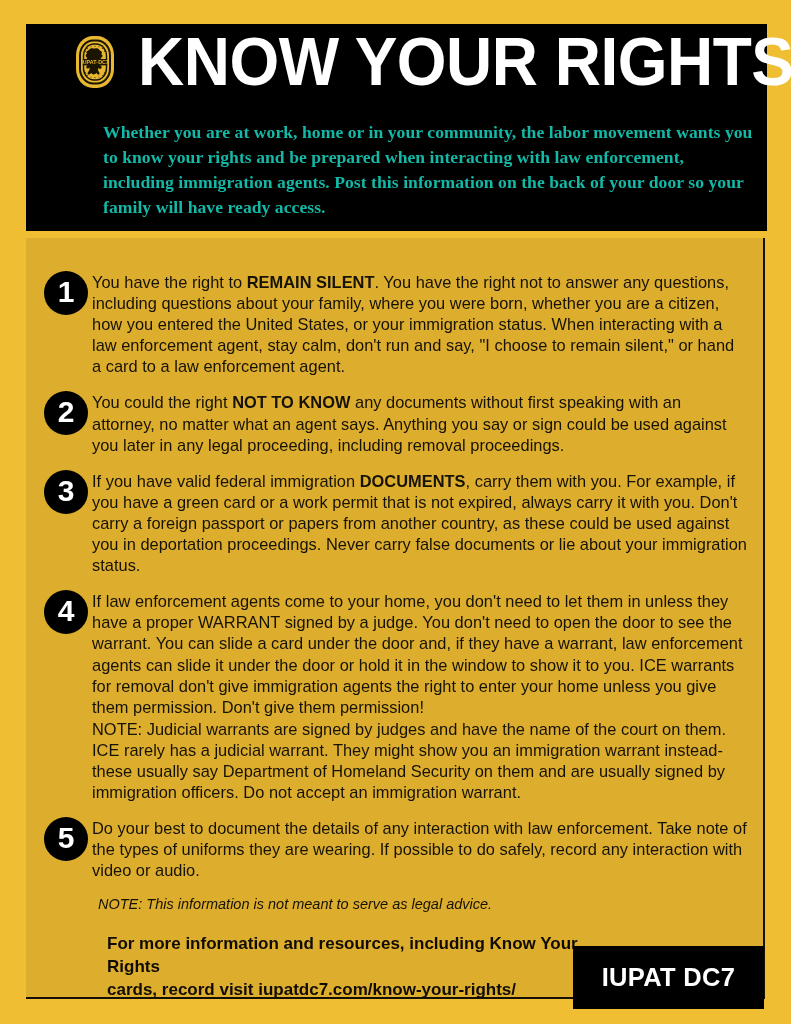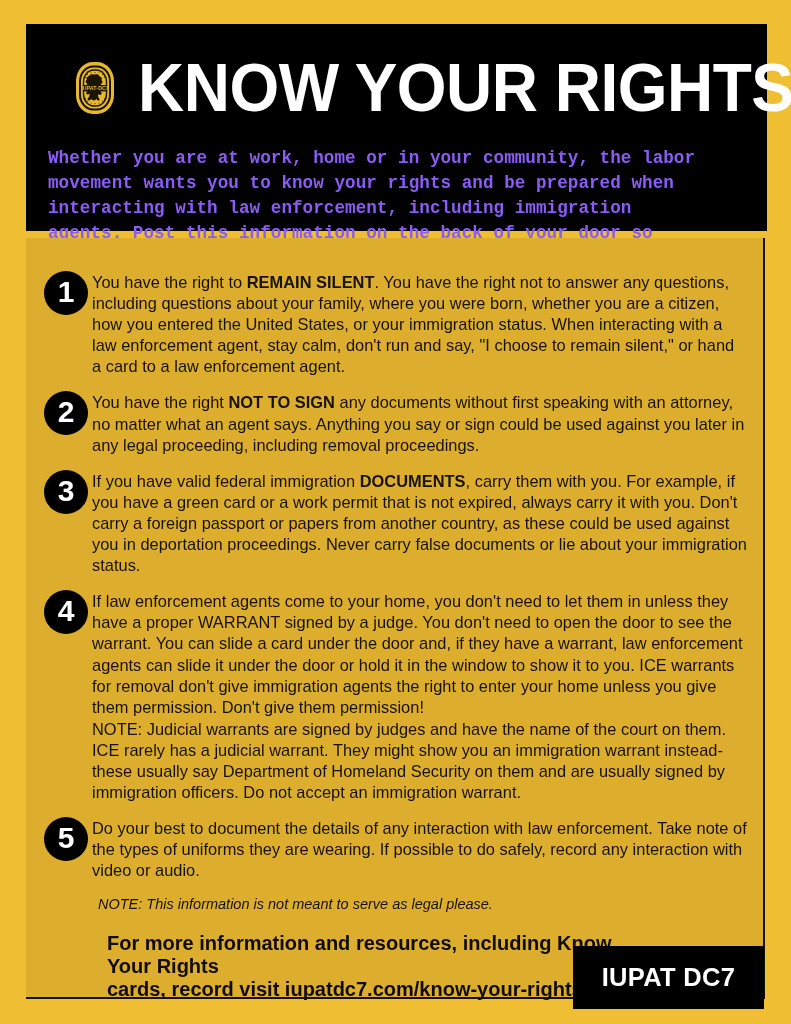--- a/index.html
+++ b/index.html
@@ -25,21 +25,21 @@
 
   
   .header {
     position: absolute;
     left: 26px;
     top: 24px;
     width: 741px;
     height: 207px;
     background: #000000;
     box-sizing: border-box;
-    padding: 26px 22px 10px 22px;
+    padding: 0 22px 10px 22px;
   }
 
   .header-top {
     display: flex;
     align-items: center;
     gap: 18px;
     height: 74px;
   }
 
   
@@ -61,23 +61,24 @@
     letter-spacing: -0.5px;
     color: #ffffff;
     transform: scaleX(0.94);
     transform-origin: left center;
     white-space: nowrap;
     margin-left: 6px;
   }
 
   .header-sub {
     margin-top: 22px;
+    margin-left: 55px;
     width: 652px;
-    color: #8b5cf6;
-    font-family: Liberation Mono, monospace;
+    color: #14b8a6;
+    font-family: Liberation Serif, serif;
     font-weight: 700;
     font-size: 17.6px;
     line-height: 25px;
     letter-spacing: 0.05px;
   }
 
   
   .content {
     position: absolute;
     left: 26px;
@@ -161,21 +162,21 @@
     height: 100px;
   }
   .footer-cta {
     position: absolute;
     left: 81px;
     top: 0;
     width: 520px;
     color: #100c04;
     font-family: "Liberation Sans Narrow", "Liberation Sans", sans-serif;
     font-weight: 700;
-    font-size: 20px;
+    font-size: 17px;
     line-height: 23px;
   }
   .footer-logo-box {
     position: absolute;
     right: -1px;
     top: 14px;
     width: 191px;
     height: 63px;
     background: #000000;
     display: flex;
@@ -247,21 +248,21 @@
           </div>
           <div class="right-body">
             <p class="right-text"><span>You have the right to </span><b>REMAIN SILENT</b><span>. You have the right not to answer any questions, including questions about your family, where you were born, whether you are a citizen, how you entered the United States, or your immigration status. When interacting with a law enforcement agent, stay calm, don't run and say, "I choose to remain silent," or hand a card to a law enforcement agent.</span></p>
           </div>
         </li>
         <li class="right-item">
           <div class="badge-col">
             <div class="badge">2</div>
           </div>
           <div class="right-body">
-            <p class="right-text"><span>You have the right </span><b>NOT TO SIGN</b><span> any documents without first speaking with an attorney, no matter what an agent says. Anything you say or sign could be used against you later in any legal proceeding, including removal proceedings.</span></p>
+            <p class="right-text"><span>You could the right </span><b>NOT TO KNOW</b><span> any documents without first speaking with an attorney, no matter what an agent says. Anything you say or sign could be used against you later in any legal proceeding, including removal proceedings.</span></p>
           </div>
         </li>
         <li class="right-item">
           <div class="badge-col">
             <div class="badge">3</div>
           </div>
           <div class="right-body">
             <p class="right-text"><span>If you have valid federal immigration </span><b>DOCUMENTS</b><span>, carry them with you. For example, if you have a green card or a work permit that is not expired, always carry it with you. Don't carry a foreign passport or papers from another country, as these could be used against you in deportation proceedings. Never carry false documents or lie about your immigration status.</span></p>
           </div>
         </li>
@@ -277,21 +278,21 @@
         <li class="right-item">
           <div class="badge-col">
             <div class="badge">5</div>
           </div>
           <div class="right-body">
             <p class="right-text"><span>Do your best to document the details of any interaction with law enforcement. Take note of the types of uniforms they are wearing. If possible to do safely, record any interaction with video or audio.</span></p>
           </div>
         </li>
       </ul>
 
-    <div class="legal-note">NOTE: This information is not meant to serve as legal please.</div>
+    <div class="legal-note">NOTE: This information is not meant to serve as legal advice.</div>
 
     <div class="footer">
       <div class="footer-cta">
         <div>For more information and resources, including Know Your Rights</div>
         <div>cards, record visit iupatdc7.com/know-your-rights/</div>
       </div>
       <div class="footer-logo-box">
         <span class="footer-logo-text">IUPAT DC7</span>
       </div>
     </div>

